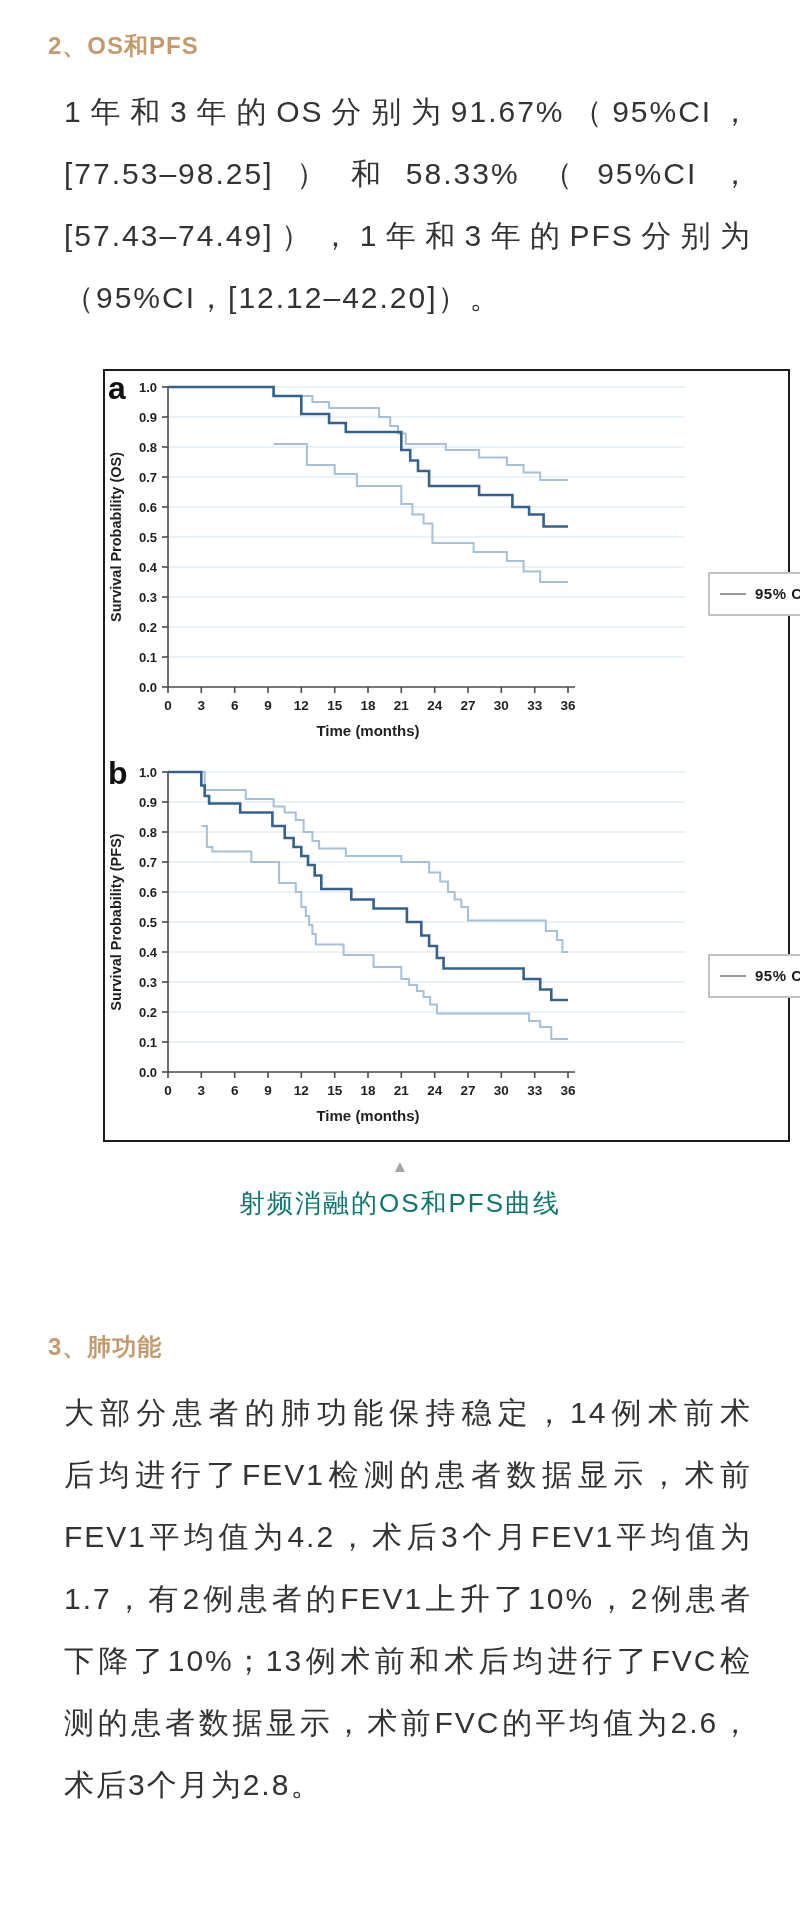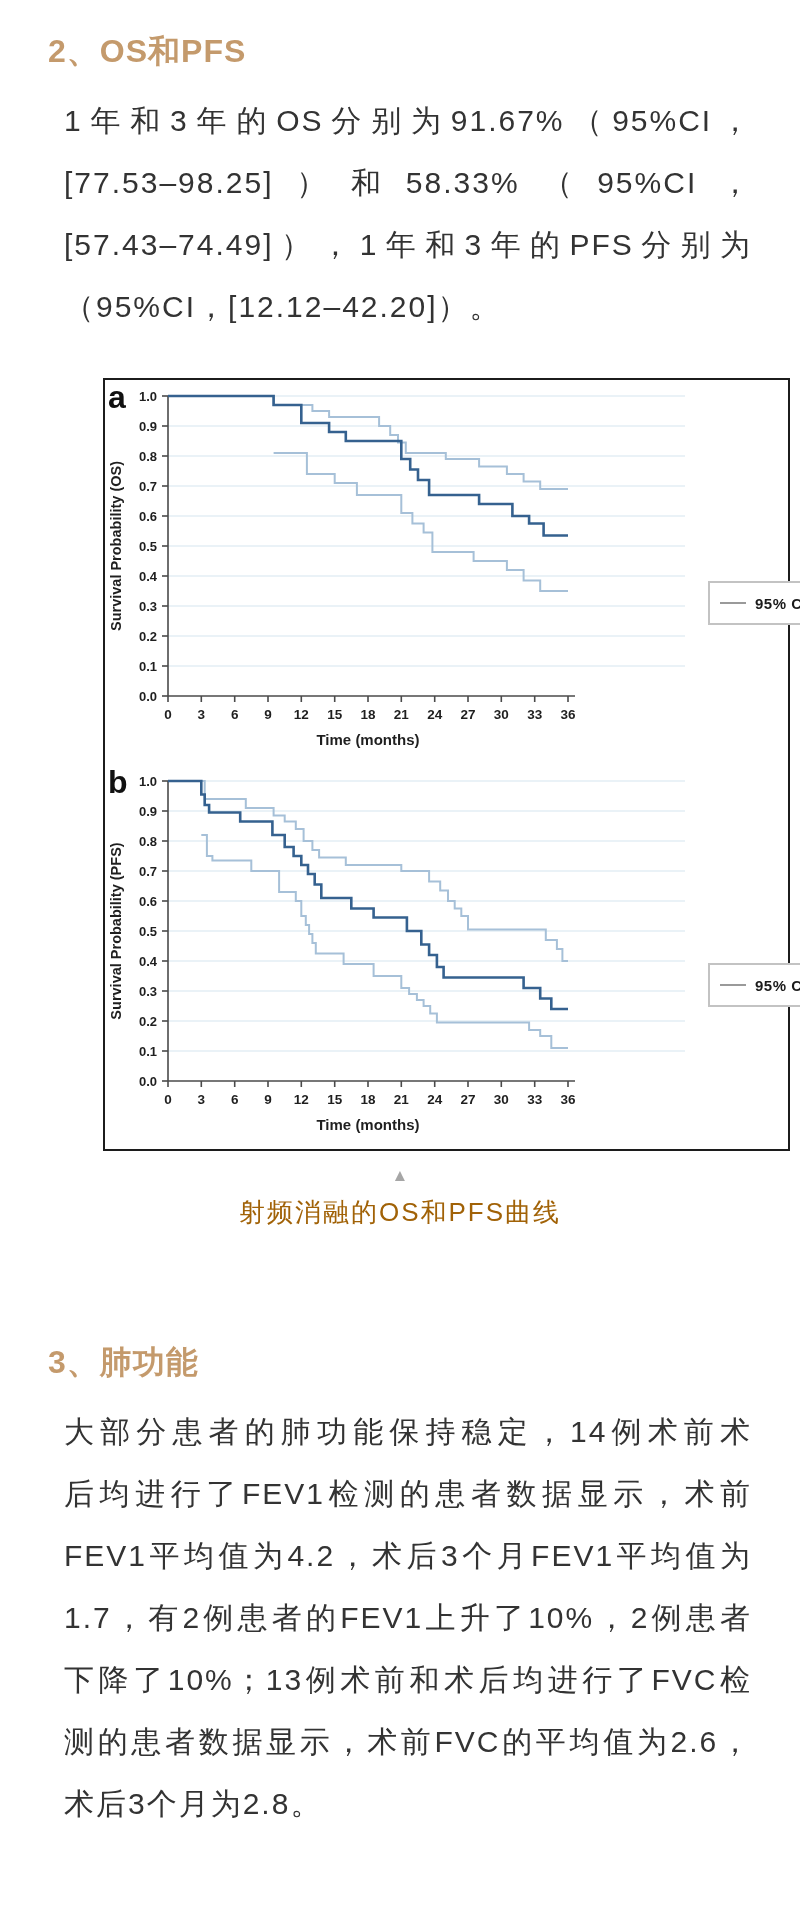--- a/index.html
+++ b/index.html
@@ -4,21 +4,21 @@
 <style>
   * { margin:0; padding:0; box-sizing:border-box; }
   html,body { background:#ffffff; }
   .page {
     width:800px; height:1912px; overflow:hidden; background:#ffffff;
     font-family:"Liberation Sans","DejaVu Sans",sans-serif;
     color:#2f2f2f; position:relative;
   }
   .content { padding:0 48px; }
   .sec-heading {
-    font-size:32px; font-weight:bold; color:#c49a6c;
+    font-size:24px; font-weight:bold; color:#c49a6c;
     letter-spacing:1px; line-height:1.2;
   }
   .sec-heading.first { padding-top:32px; }
   .para { margin-top:20px; }
   .jline {
     font-size:30px; line-height:62px; height:62px; color:#333333;
     letter-spacing:2px; text-align:justify; text-align-last:justify;
     white-space:nowrap; overflow:hidden;margin-left:16px;
   }
   .jline.last { text-align-last:left; }
@@ -39,21 +39,21 @@
     border:2px solid #c3c3c3; background:#ffffff;
     display:flex; align-items:center; padding-left:10px; gap:9px;margin-left:38px;
   }
   .chart.a .legend { top:201px; }
   .chart.b .legend { top:198px; }
   .legend-swatch { display:inline-block; width:26px; height:2px; background:#9a9a9a; }
   .legend-label { font-size:15px; font-weight:bold; color:#1a1a1a; letter-spacing:0.5px; }
   .collapse-row { margin-top:16px; text-align:center; }
   .collapse-tri { font-size:17px; color:#a6a6a6; line-height:1; display:inline-block; cursor:pointer; }
   .caption {
-    margin-top:12px; text-align:center; font-size:26px; color:#a16207;
+    margin-top:12px; text-align:center; font-size:26px; color:#0f766e;
     letter-spacing:2px; line-height:1.2;
   }
   .sec-heading.third { margin-top:114px; }
 </style>
 </head>
 <body>
 
 <div class="page">
   <div class="content">
 

